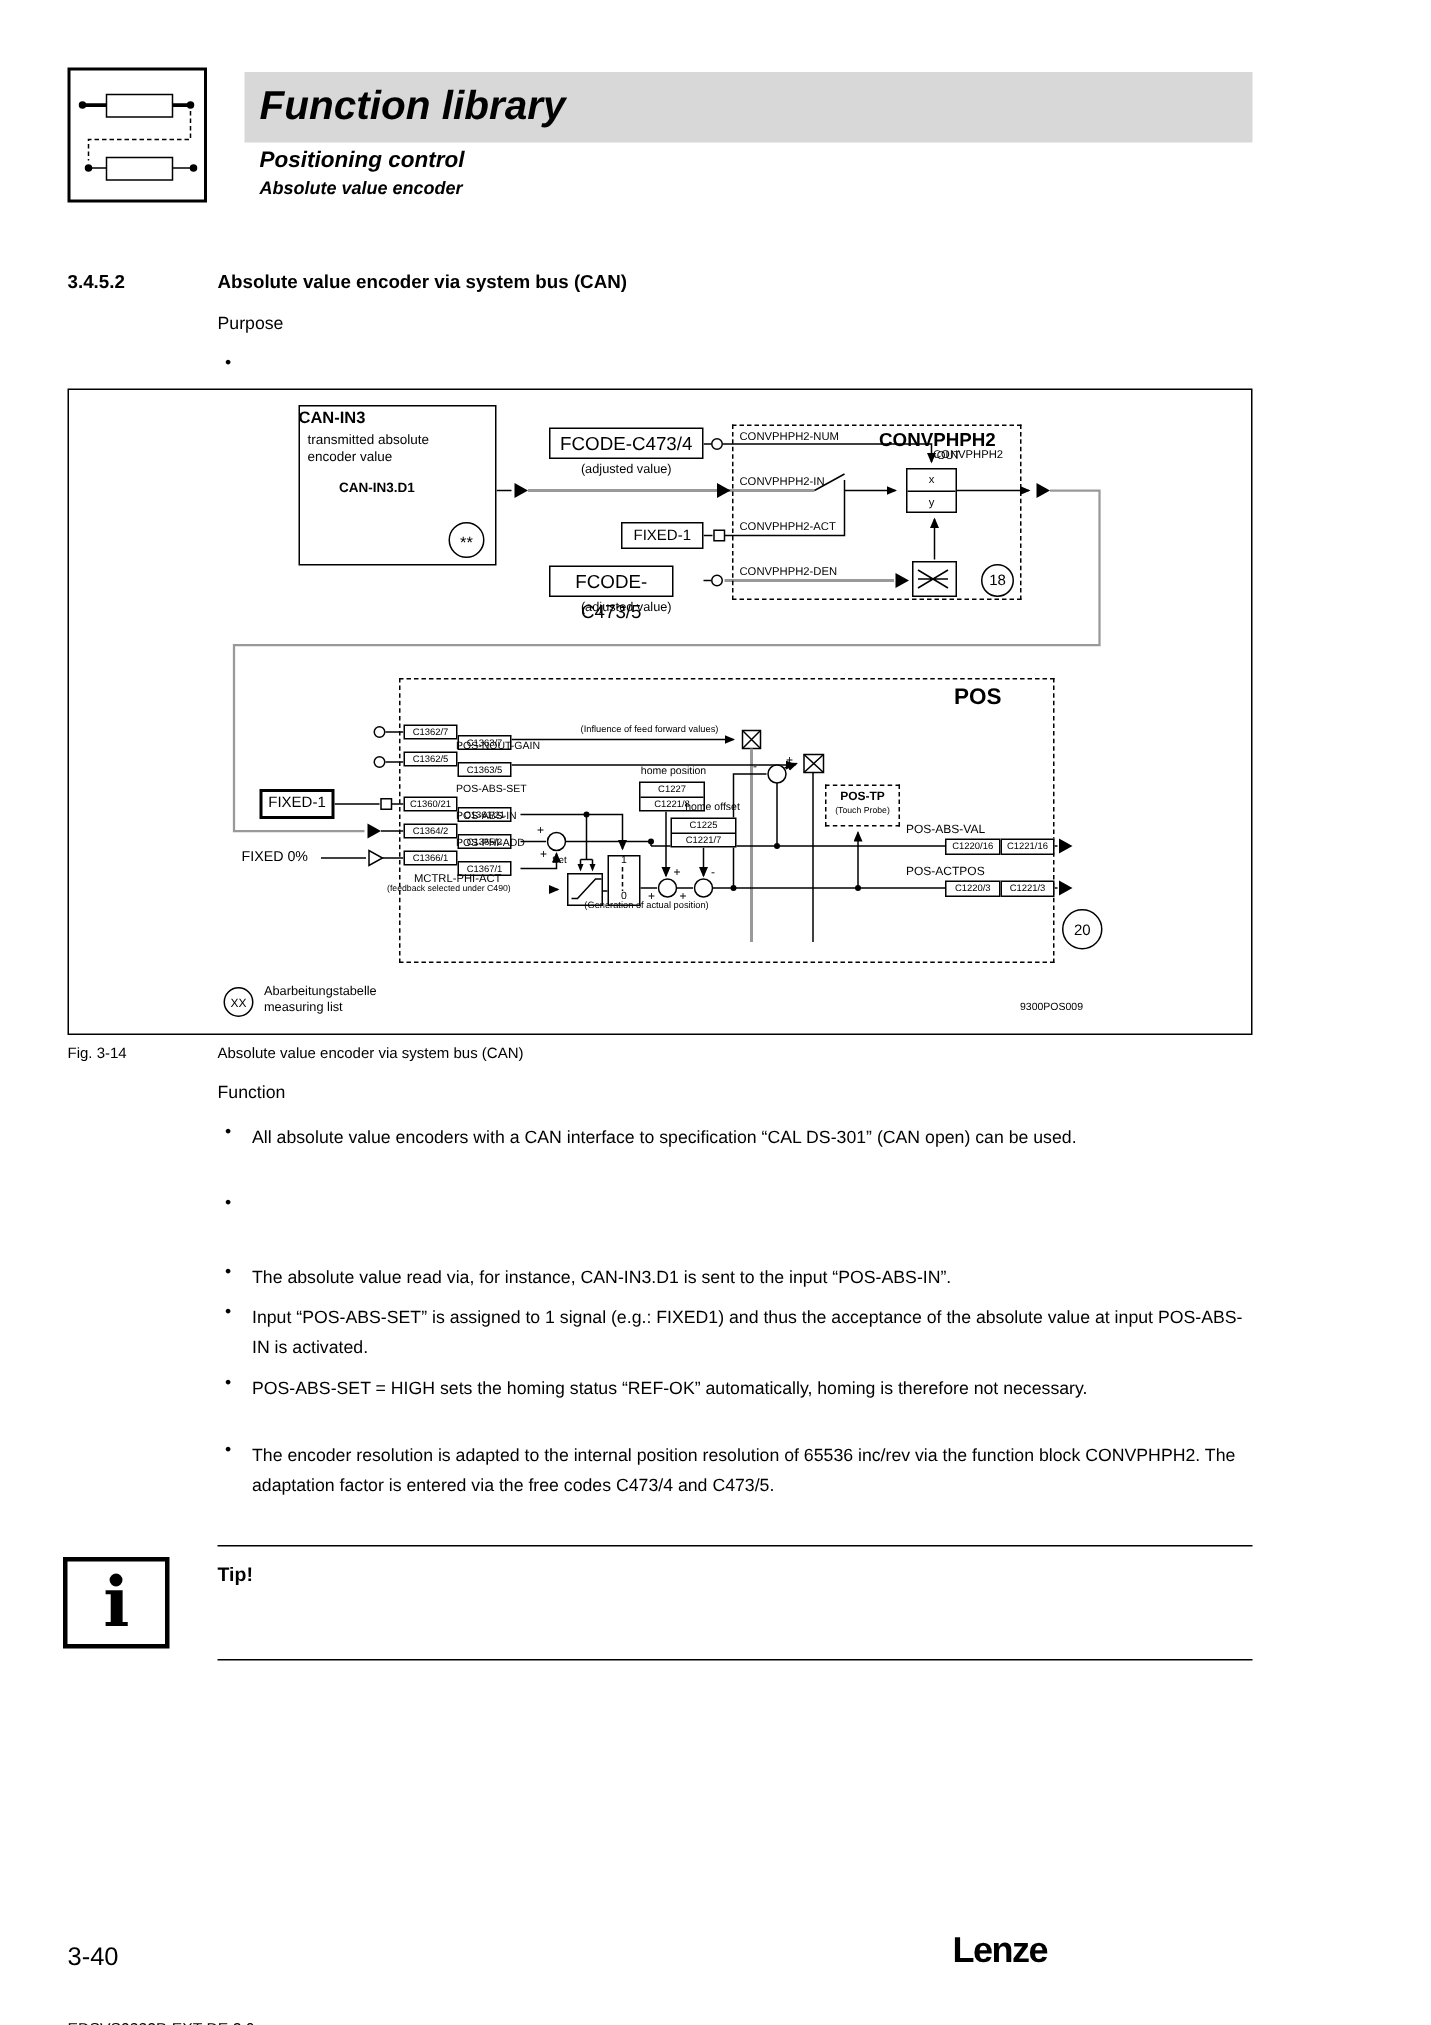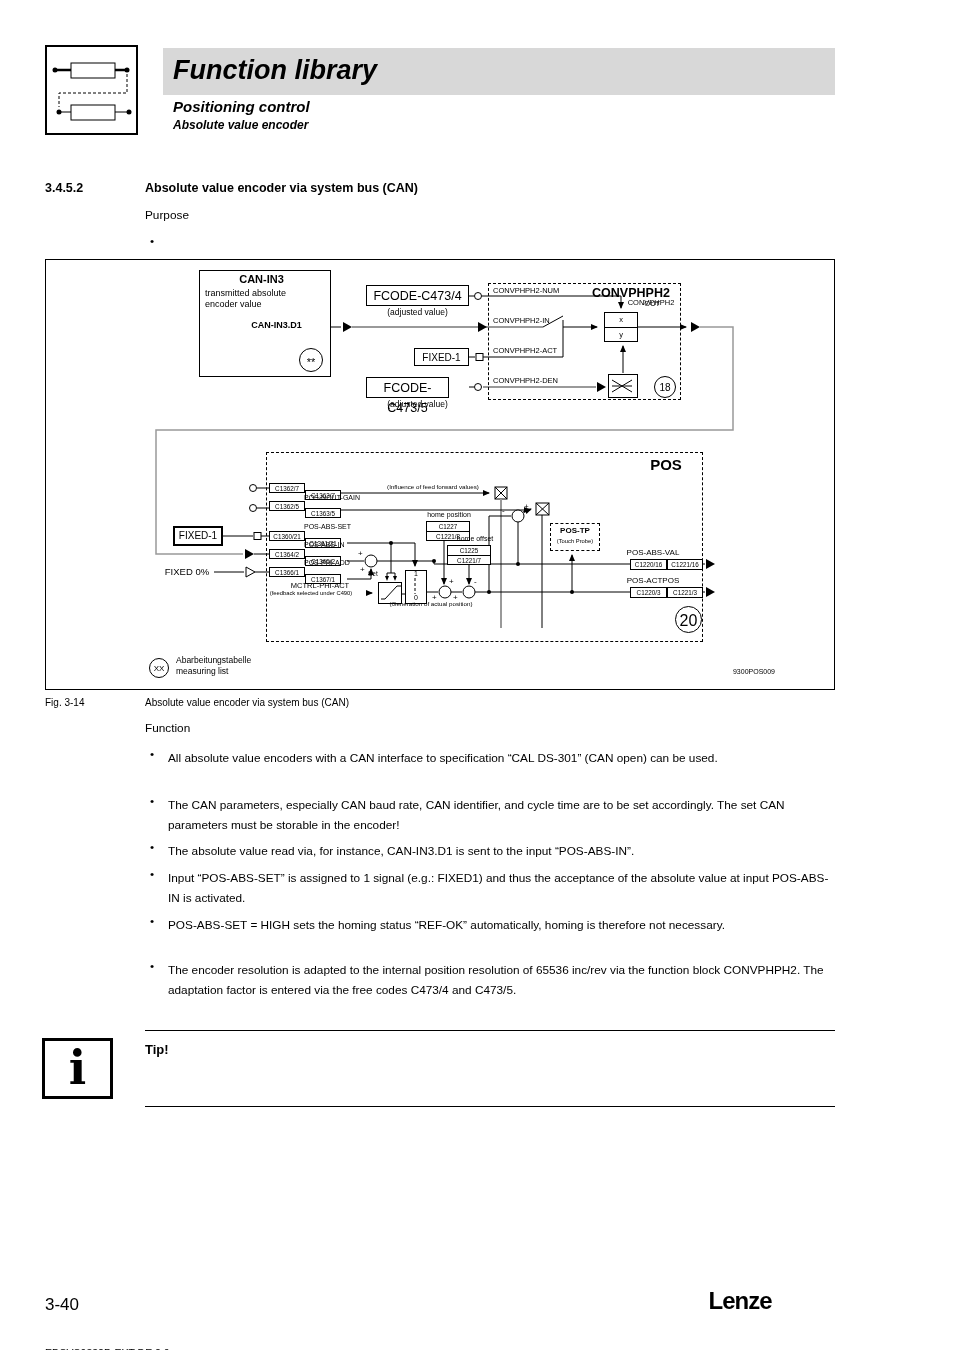--- a/index.html
+++ b/index.html
@@ -5,21 +5,21 @@
   html,body{margin:0;padding:0;background:#e8e8e8}
   #page{position:relative;width:954px;height:1350px;background:#fff;margin:0 auto;
         font-family:"Liberation Sans",sans-serif;color:#000;overflow:hidden}
   .a{position:absolute}
   .t{position:absolute;white-space:nowrap;line-height:1.25}
   .wrap{white-space:normal}
   .box{position:absolute;border:1px solid #000;background:#fff;box-sizing:border-box}
   .nobg{background:transparent}
   .dash{border-style:dashed}
   .c{text-align:center}
-  .r{text-align:center}
+  .r{text-align:left}
   .b{font-weight:bold}
   .i{font-style:italic}
   .circ{border-radius:50%}
   svg{position:absolute;left:0;top:0}
   .k{stroke:#000;stroke-width:1;fill:none}
   .kd{stroke:#000;stroke-width:1;fill:none;stroke-dasharray:3 2}
   .g15{stroke:#999;stroke-width:1.5;fill:none}
   .g2{stroke:#999;stroke-width:2;fill:none}
   .f{fill:#000;stroke:none}
   .o{fill:#fff;stroke:#000;stroke-width:1}
@@ -224,21 +224,21 @@
     <div class="box dash nobg" style="left:504px;top:263px;width:50px;height:28px"></div>
     <div class="t b c" style="left:504px;top:266px;width:50px;font-size:8px;text-align:center">POS-TP</div>
     <div class="t c" style="left:502px;top:278px;width:54px;font-size:5.8px;text-align:center">(Touch Probe)</div>
 
     <div class="t r" style="left:558px;top:288px;width:98px;font-size:8px">POS-ABS-VAL</div>
     <div class="codebox" style="left:584px;top:299px;width:37px;height:11px;line-height:10px">C1220/16</div>
     <div class="codebox" style="left:621px;top:299px;width:36px;height:11px;line-height:10px">C1221/16</div>
     <div class="t r" style="left:558px;top:316px;width:98px;font-size:8px">POS-ACTPOS</div>
     <div class="codebox" style="left:584px;top:327px;width:37px;height:11px;line-height:10px">C1220/3</div>
     <div class="codebox" style="left:621px;top:327px;width:36px;height:11px;line-height:10px">C1221/3</div>
-    <div class="box circ c" style="left:629px;top:346px;width:27px;height:27px;font-size:16px;line-height:27px">20</div>
+    <div class="box circ c" style="left:662px;top:346px;width:27px;height:27px;font-size:10px;line-height:27px">20</div>
 
     <div class="t" style="left:312px;top:289px;font-size:8px">+</div>
     <div class="t" style="left:314px;top:305px;font-size:8px">+</div>
     <div class="t" style="left:403px;top:317px;font-size:8px">+</div>
     <div class="t" style="left:386px;top:333px;font-size:8px">+</div>
     <div class="t" style="left:428px;top:317px;font-size:8px">-</div>
     <div class="t" style="left:407px;top:333px;font-size:8px">+</div>
     <div class="t" style="left:478px;top:242px;font-size:8px">+</div>
     <div class="t" style="left:456px;top:246px;font-size:8px">-</div>
 
@@ -250,21 +250,20 @@
 
   <div class="t" style="left:45px;top:697px;font-size:10px">Fig. 3-14</div>
   <div class="t" style="left:145px;top:697px;font-size:10px">Absolute value encoder via system bus (CAN)</div>
 
   <div class="t" style="left:145px;top:721px;font-size:11.8px">Function</div>
 
   <div class="t" style="left:150px;top:747px;font-size:11.8px">•</div>
   <div class="t wrap" style="left:168px;top:748px;width:668px;font-size:11.8px;line-height:20px">All absolute value encoders with a CAN interface to specification “CAL DS-301” (CAN open) can be used.</div>
 
   <div class="t" style="left:150px;top:794px;font-size:11.8px">•</div>
-  <div class="t wrap" style="left:168px;top:795px;width:668px;font-size:11.8px;line-height:20px">The CAN parameters, especially CAN baud rate, CAN identifier, and cycle time are to be set accordingly. The set CAN parameters must be storable in the encoder!</div>
 
   <div class="t" style="left:150px;top:840px;font-size:11.8px">•</div>
   <div class="t wrap" style="left:168px;top:841px;width:668px;font-size:11.8px;line-height:20px">The absolute value read via, for instance, CAN-IN3.D1 is sent to the input “POS-ABS-IN”.</div>
 
   <div class="t" style="left:150px;top:867px;font-size:11.8px">•</div>
   <div class="t wrap" style="left:168px;top:868px;width:668px;font-size:11.8px;line-height:20px">Input “POS-ABS-SET” is assigned to 1 signal (e.g.: FIXED1) and thus the acceptance of the absolute value at input POS-ABS-IN is activated.</div>
 
   <div class="t" style="left:150px;top:914px;font-size:11.8px">•</div>
   <div class="t wrap" style="left:168px;top:915px;width:668px;font-size:11.8px;line-height:20px">POS-ABS-SET = HIGH sets the homing status “REF-OK” automatically, homing is therefore not necessary.</div>
 

